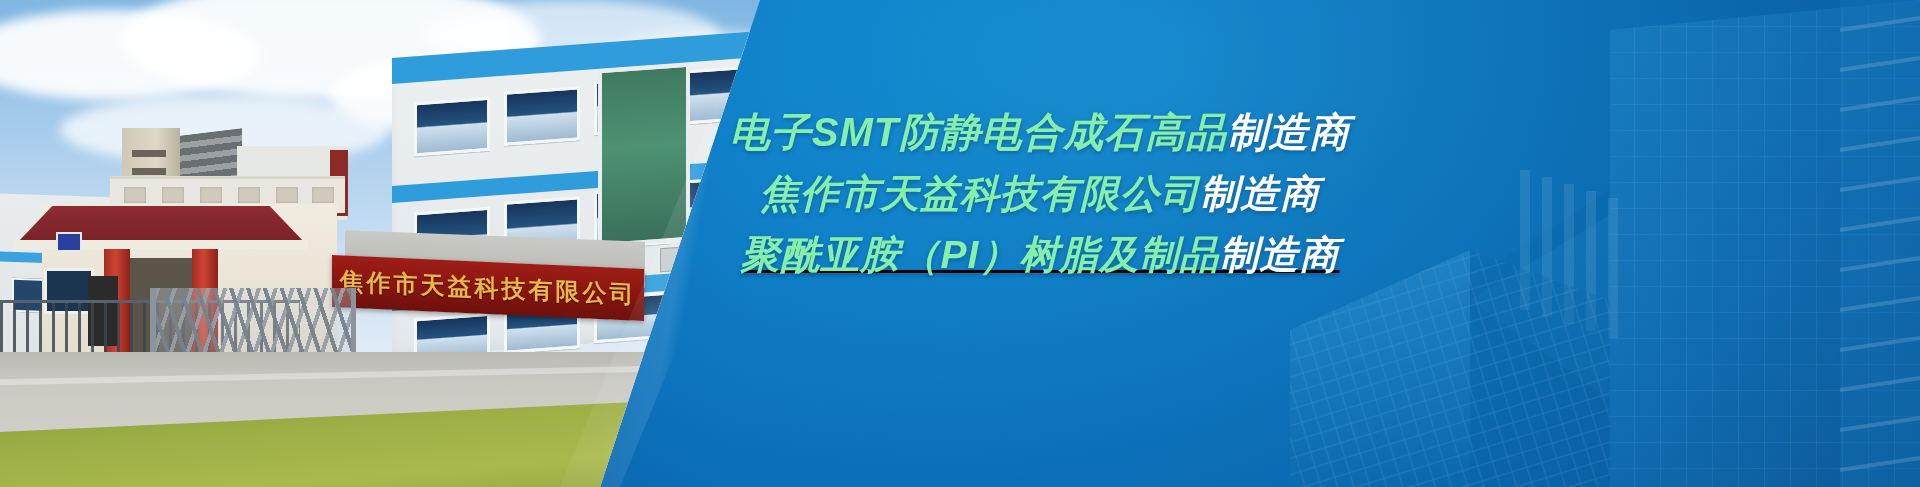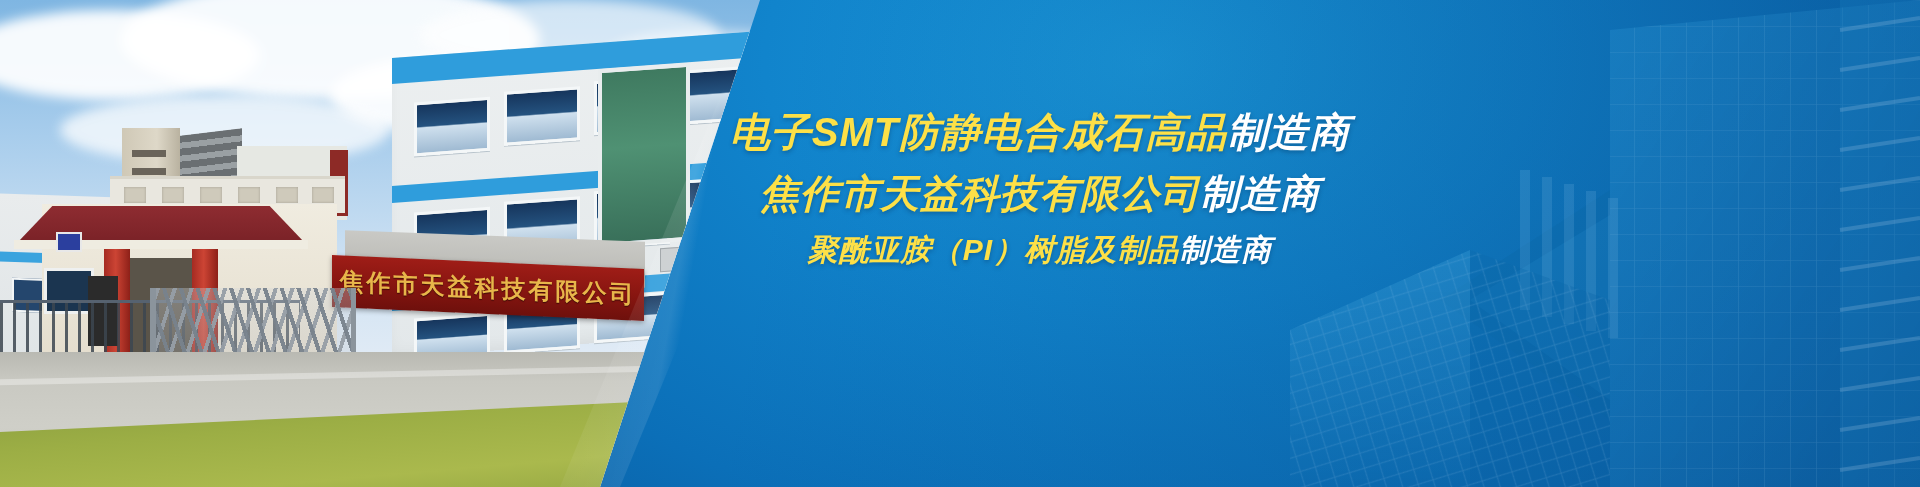--- a/index.html
+++ b/index.html
@@ -186,25 +186,25 @@
   }
   .line{
     white-space:nowrap;
     font-weight:bold;
     font-style:italic;
     letter-spacing:1px;
     line-height:1.0;
     margin:0 0 22px 0;
     text-shadow:0 2px 4px rgba(0,40,80,.35);
   }
-  .line .hl{color:#fde047;}
+  .line .hl{color:#86efac;}
   .line .wt{color:#ffffff;}
   .l1{font-size:40px;}
   .l2{font-size:39px;}
-  .l3{font-size:30px;}
+  .l3{font-size:39px;text-decoration:underline;}
 </style>
 </head>
 <body>
 
 <div class="banner">
 
   <div class="blue-bg"></div>
   <div class="blue-bg-2"></div>
 
   <div class="city">

